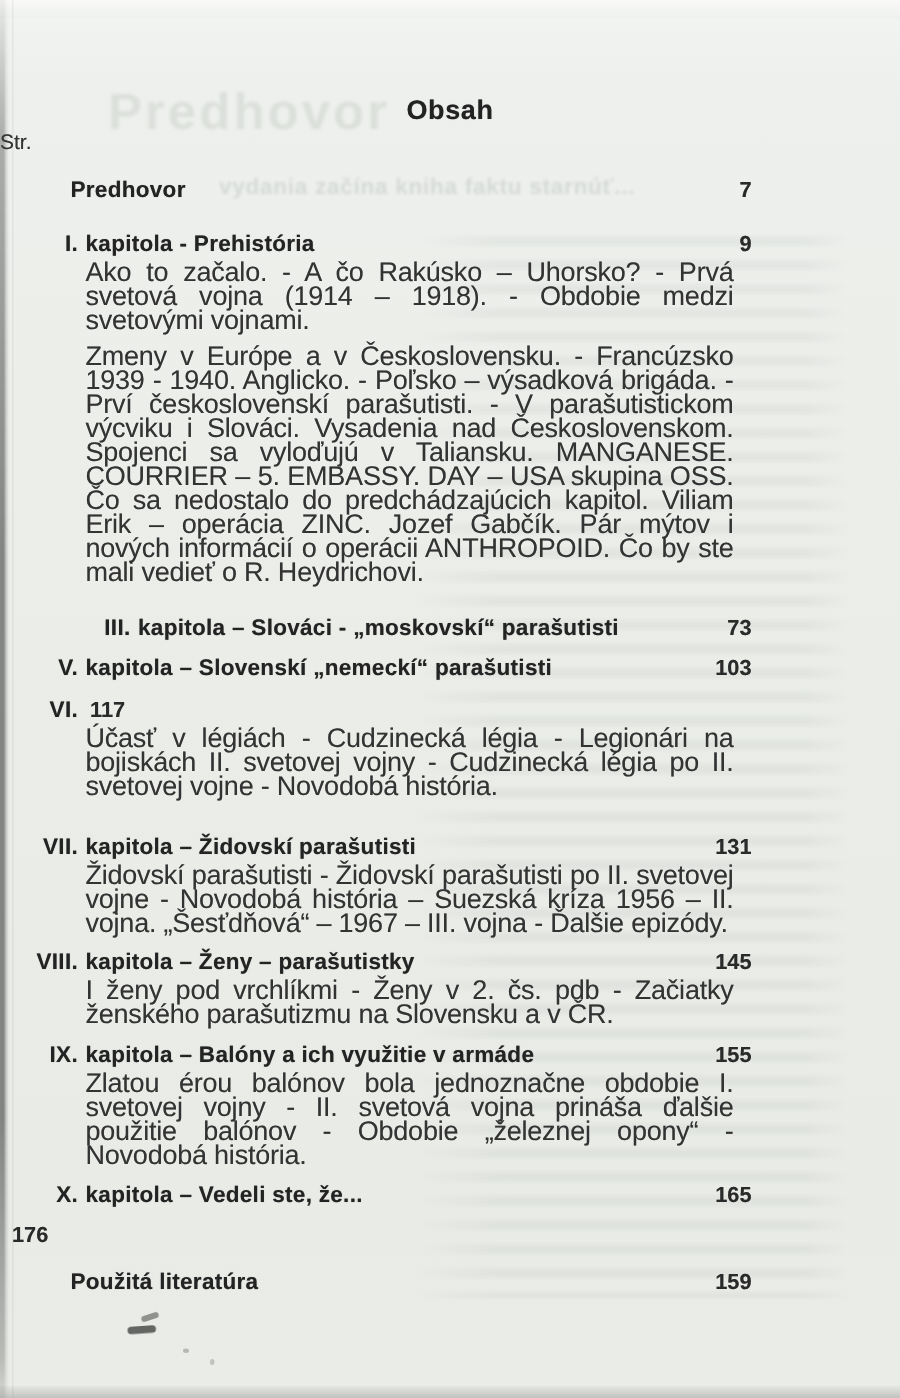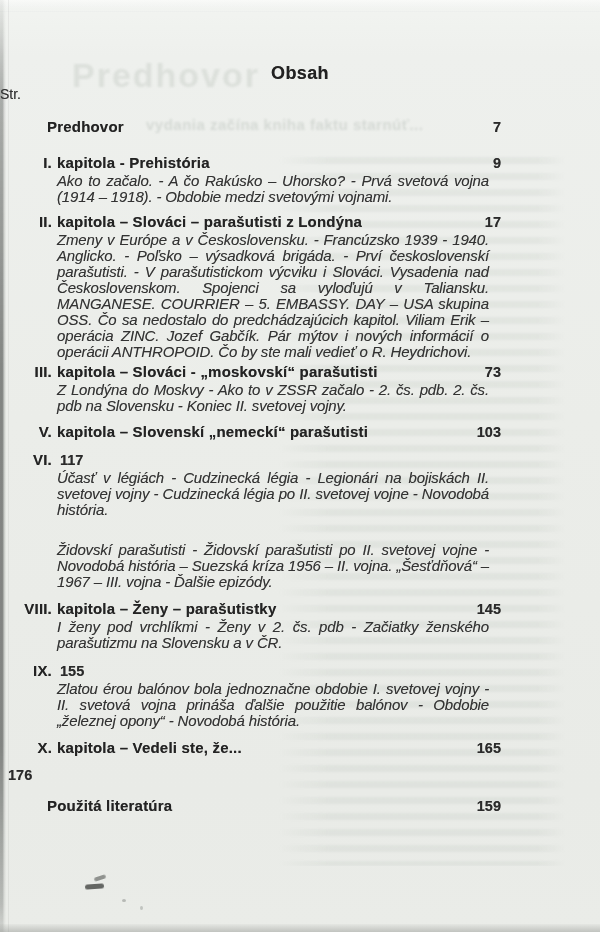--- a/index.html
+++ b/index.html
@@ -145,35 +145,34 @@
     margin-left: 8px;
     font-size: 14.5px; font-weight: bold;
     line-height: 17px;
     color: #2a2a2a;
     text-shadow: 0 0 0.4px rgba(30,30,30,0.5);
   }
   .entry .desc {
     margin-left: 57px;
     margin-top: 1px;
     width: 432px;
-    font-size: 15px;
+    font-size: 18px;
     letter-spacing: -0.15px;
     line-height: 16px;
     text-align: justify;
     color: #333;
     text-shadow: 0 0 0.4px rgba(45,45,45,0.4);
-    font-style: italic;
   }
   .entry.no-num .etitle { margin-left: 47px; }
 
   
   .toc .entry:nth-child(1)  { margin-top: 16px; }
   .toc .entry:nth-child(2)  { margin-top: 18px; }
   .toc .entry:nth-child(3)  { margin-top: 8px;  }
-  .toc .entry:nth-child(4)  { margin-top: 3px; }
+  .toc .entry:nth-child(4)  { margin-top: 21px; padding-left: 35px; }
   .toc .entry:nth-child(5)  { margin-top: 9px;  }
   .toc .entry:nth-child(6)  { margin-top: 10px; }
   .toc .entry:nth-child(7)  { margin-top: 24px; }
   .toc .entry:nth-child(8)  { margin-top: 10px; }
   .toc .entry:nth-child(9)  { margin-top: 11px; }
   .toc .entry:nth-child(10) { margin-top: 10px; }
   .toc .entry:nth-child(11) { margin-top: 10px; }
   .toc .entry:nth-child(12) { margin-top: 13px; }
   .toc .entry:nth-child(13) { margin-top: 14px; }
 </style>
@@ -202,70 +201,70 @@
   <div class="entry">
     <div class="row">
       <span class="num">I.</span>
       <span class="etitle">kapitola - Prehistória</span>
       <span class="epage">9</span>
     </div>
     <div class="desc">Ako to začalo. - A čo Rakúsko – Uhorsko? - Prvá svetová vojna (1914 – 1918). - Obdobie medzi svetovými vojnami.</div>
   </div>
 
   <div class="entry">
-    <div class="row">
-      <span class="num">II.</span>
-      <span class="etitle">kapitola – Slováci – parašutisti z Londýna</span>
-      <span class="epage">17</span>
-    </div>
     <div class="desc">Zmeny v Európe a v Československu. - Francúzsko 1939 - 1940. Anglicko. - Poľsko – výsadková brigáda. - Prví československí parašutisti. - V parašutistickom výcviku i Slováci. Vysadenia nad Československom. Spojenci sa vyloďujú v Taliansku. MANGANESE. COURRIER – 5. EMBASSY. DAY – USA skupina OSS. Čo sa nedostalo do predchádzajúcich kapitol. Viliam Erik – operácia ZINC. Jozef Gabčík. Pár mýtov i nových informácií o operácii ANTHROPOID. Čo by ste mali vedieť o R. Heydrichovi.</div>
   </div>
 
   <div class="entry">
     <div class="row">
       <span class="num">III.</span>
       <span class="etitle">kapitola – Slováci - „moskovskí“ parašutisti</span>
       <span class="epage">73</span>
     </div>
-    <div class="desc">Z Londýna do Moskvy - Ako to v ZSSR začalo - 2. čs. pdb. 2. čs. pdb na Slovensku - Koniec II. svetovej vojny.</div>
   </div>
 
 
   <div class="entry">
     <div class="row">
       <span class="num">V.</span>
       <span class="etitle">kapitola – Slovenskí „nemeckí“ parašutisti</span>
       <span class="epage">103</span>
     </div>
   </div>
 
   <div class="entry">
     <div class="row">
       <span class="num">VI.</span>
       <span class="epage">117</span>
     </div>
     <div class="desc">Účasť v légiách - Cudzinecká légia - Legionári na bojiskách II. svetovej vojny - Cudzinecká légia po II. svetovej vojne - Novodobá história.</div>
   </div>
 
   <div class="entry">
+    <div class="row">
+      <span class="num">VII.</span>
+      <span class="etitle">kapitola – Židovskí parašutisti</span>
+      <span class="epage">131</span>
+    </div>
     <div class="desc">Židovskí parašutisti - Židovskí parašutisti po II. svetovej vojne - Novodobá história – Suezská kríza 1956 – II. vojna. „Šesťdňová“ – 1967 – III. vojna - Ďalšie epizódy.</div>
   </div>
 
   <div class="entry">
     <div class="row">
       <span class="num">VIII.</span>
       <span class="etitle">kapitola – Ženy – parašutistky</span>
       <span class="epage">145</span>
     </div>
     <div class="desc">I ženy pod vrchlíkmi - Ženy v 2. čs. pdb - Začiatky ženského parašutizmu na Slovensku a v ČR.</div>
   </div>
 
   <div class="entry">
     <div class="row">
       <span class="num">IX.</span>
+      <span class="etitle">kapitola – Balóny a ich využitie v armáde</span>
       <span class="epage">155</span>
     </div>
     <div class="desc">Zlatou érou balónov bola jednoznačne obdobie I. svetovej vojny - II. svetová vojna prináša ďalšie použitie balónov - Obdobie „železnej opony“ - Novodobá história.</div>
   </div>
 
   <div class="entry">
     <div class="row">
       <span class="num">X.</span>
       <span class="etitle">kapitola – Vedeli ste, že...</span>
       <span class="epage">165</span>

